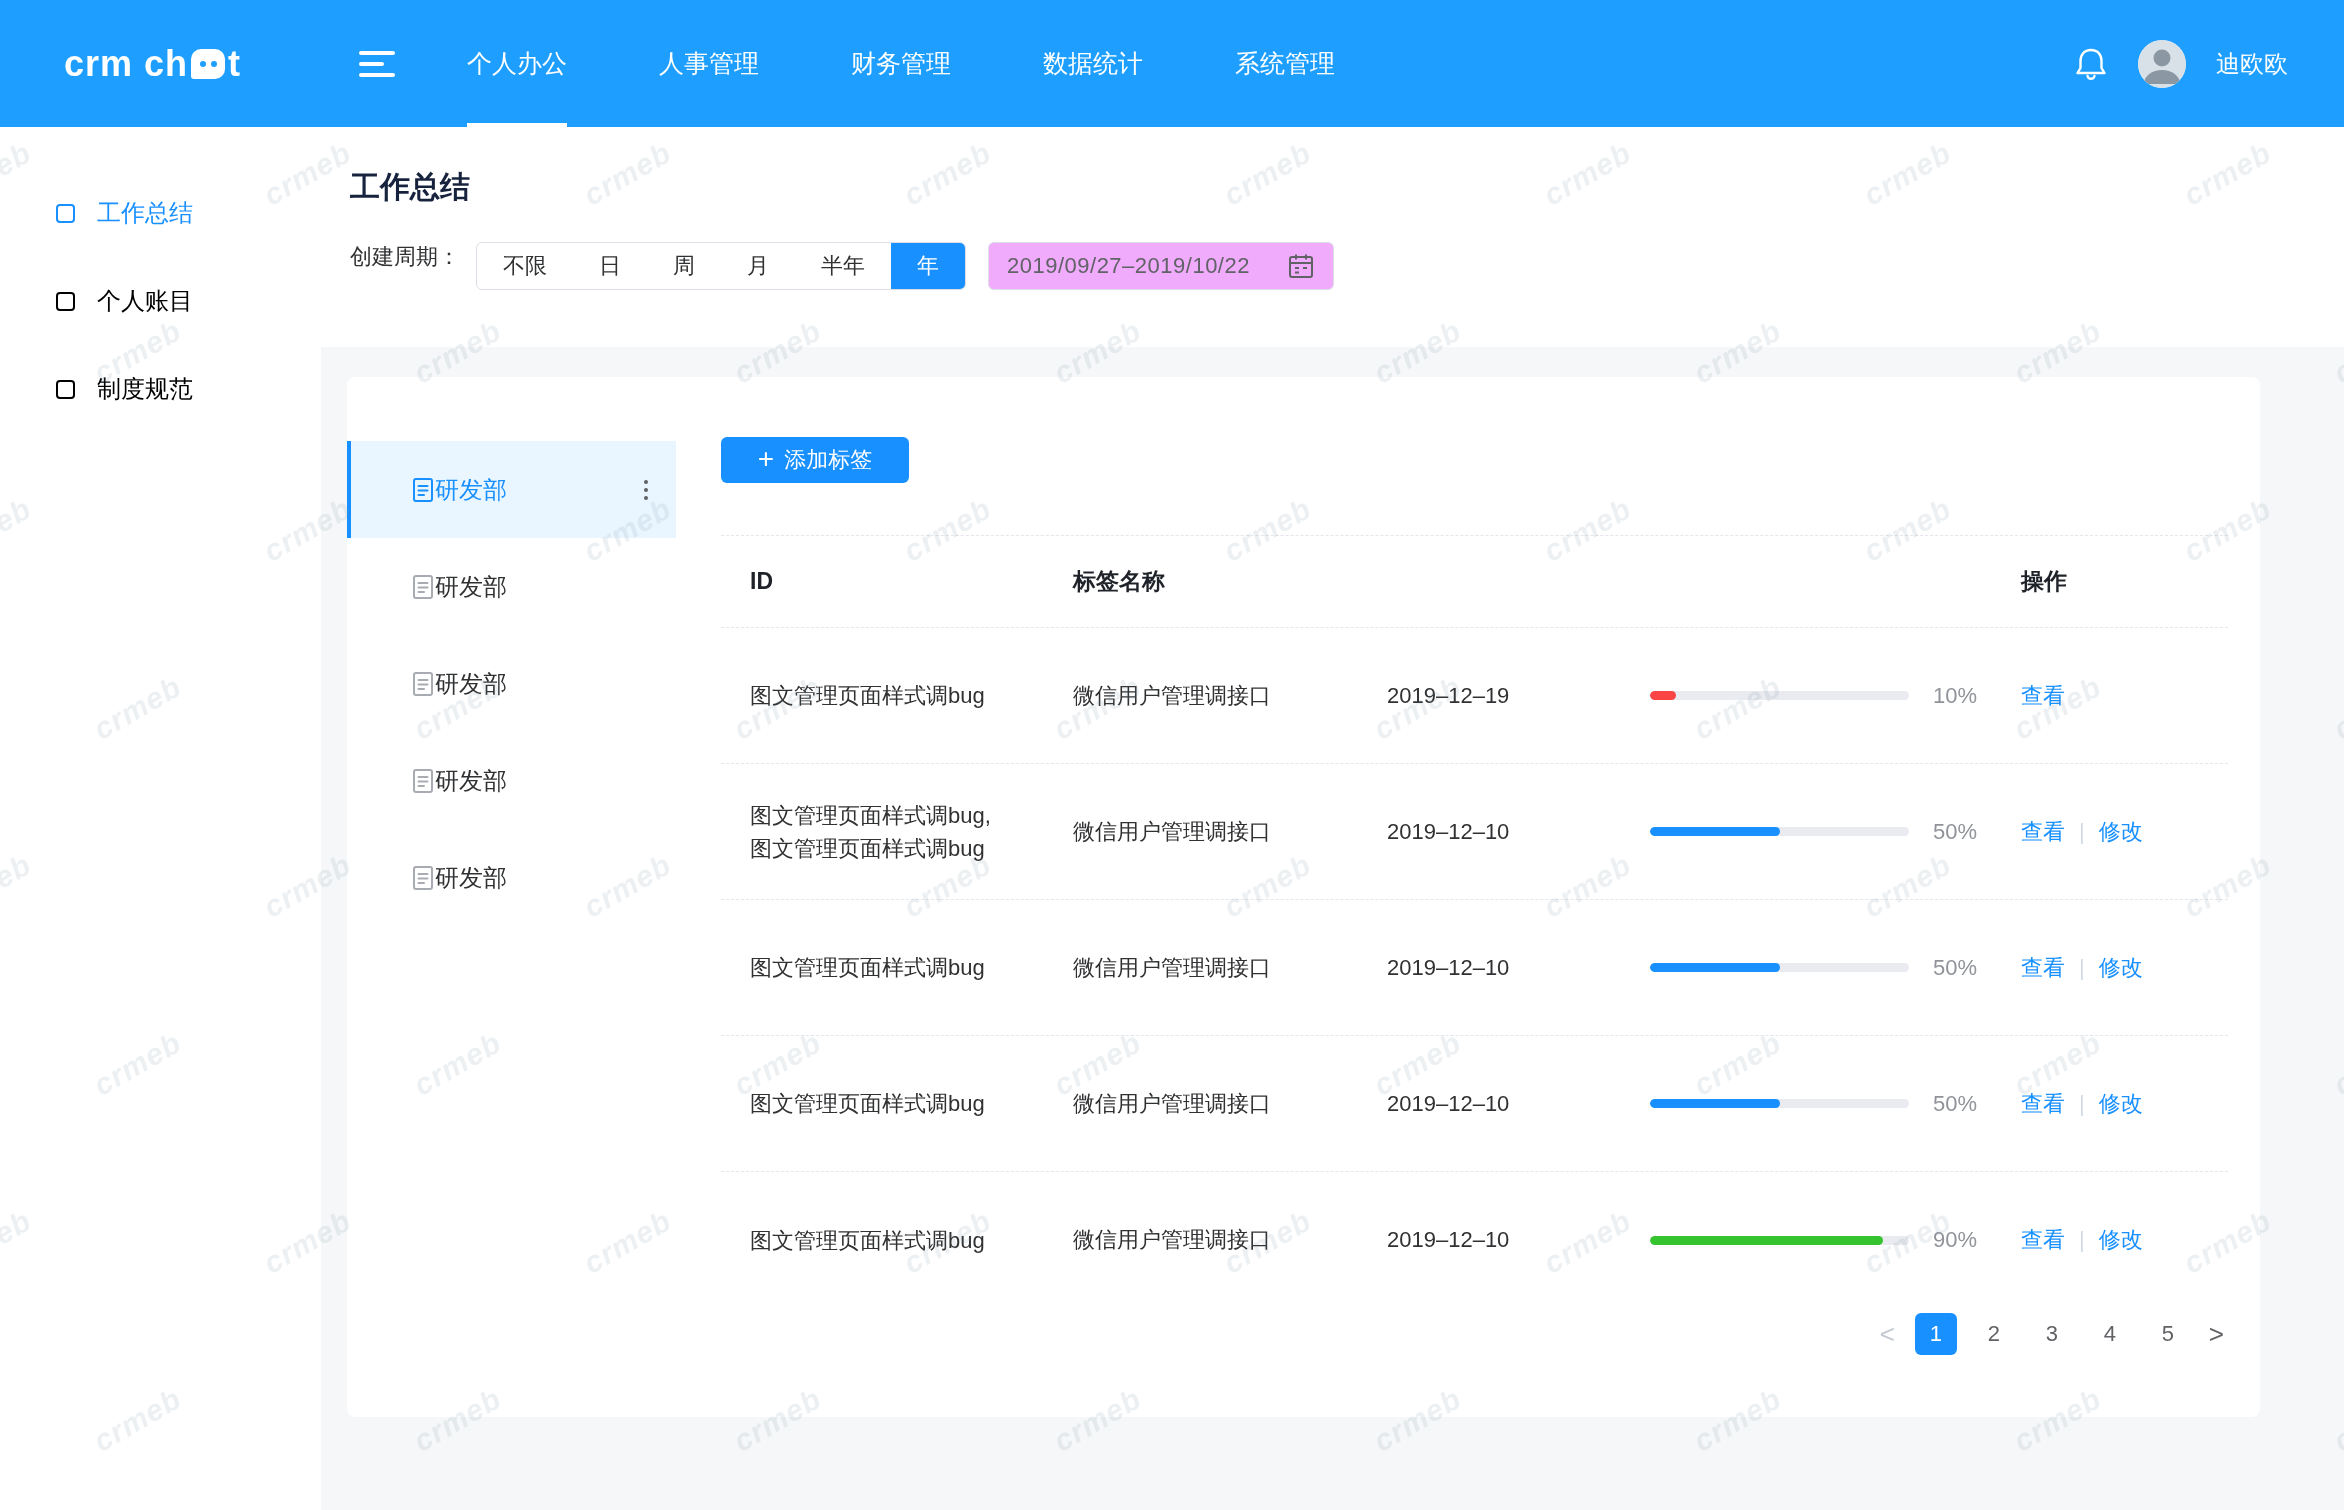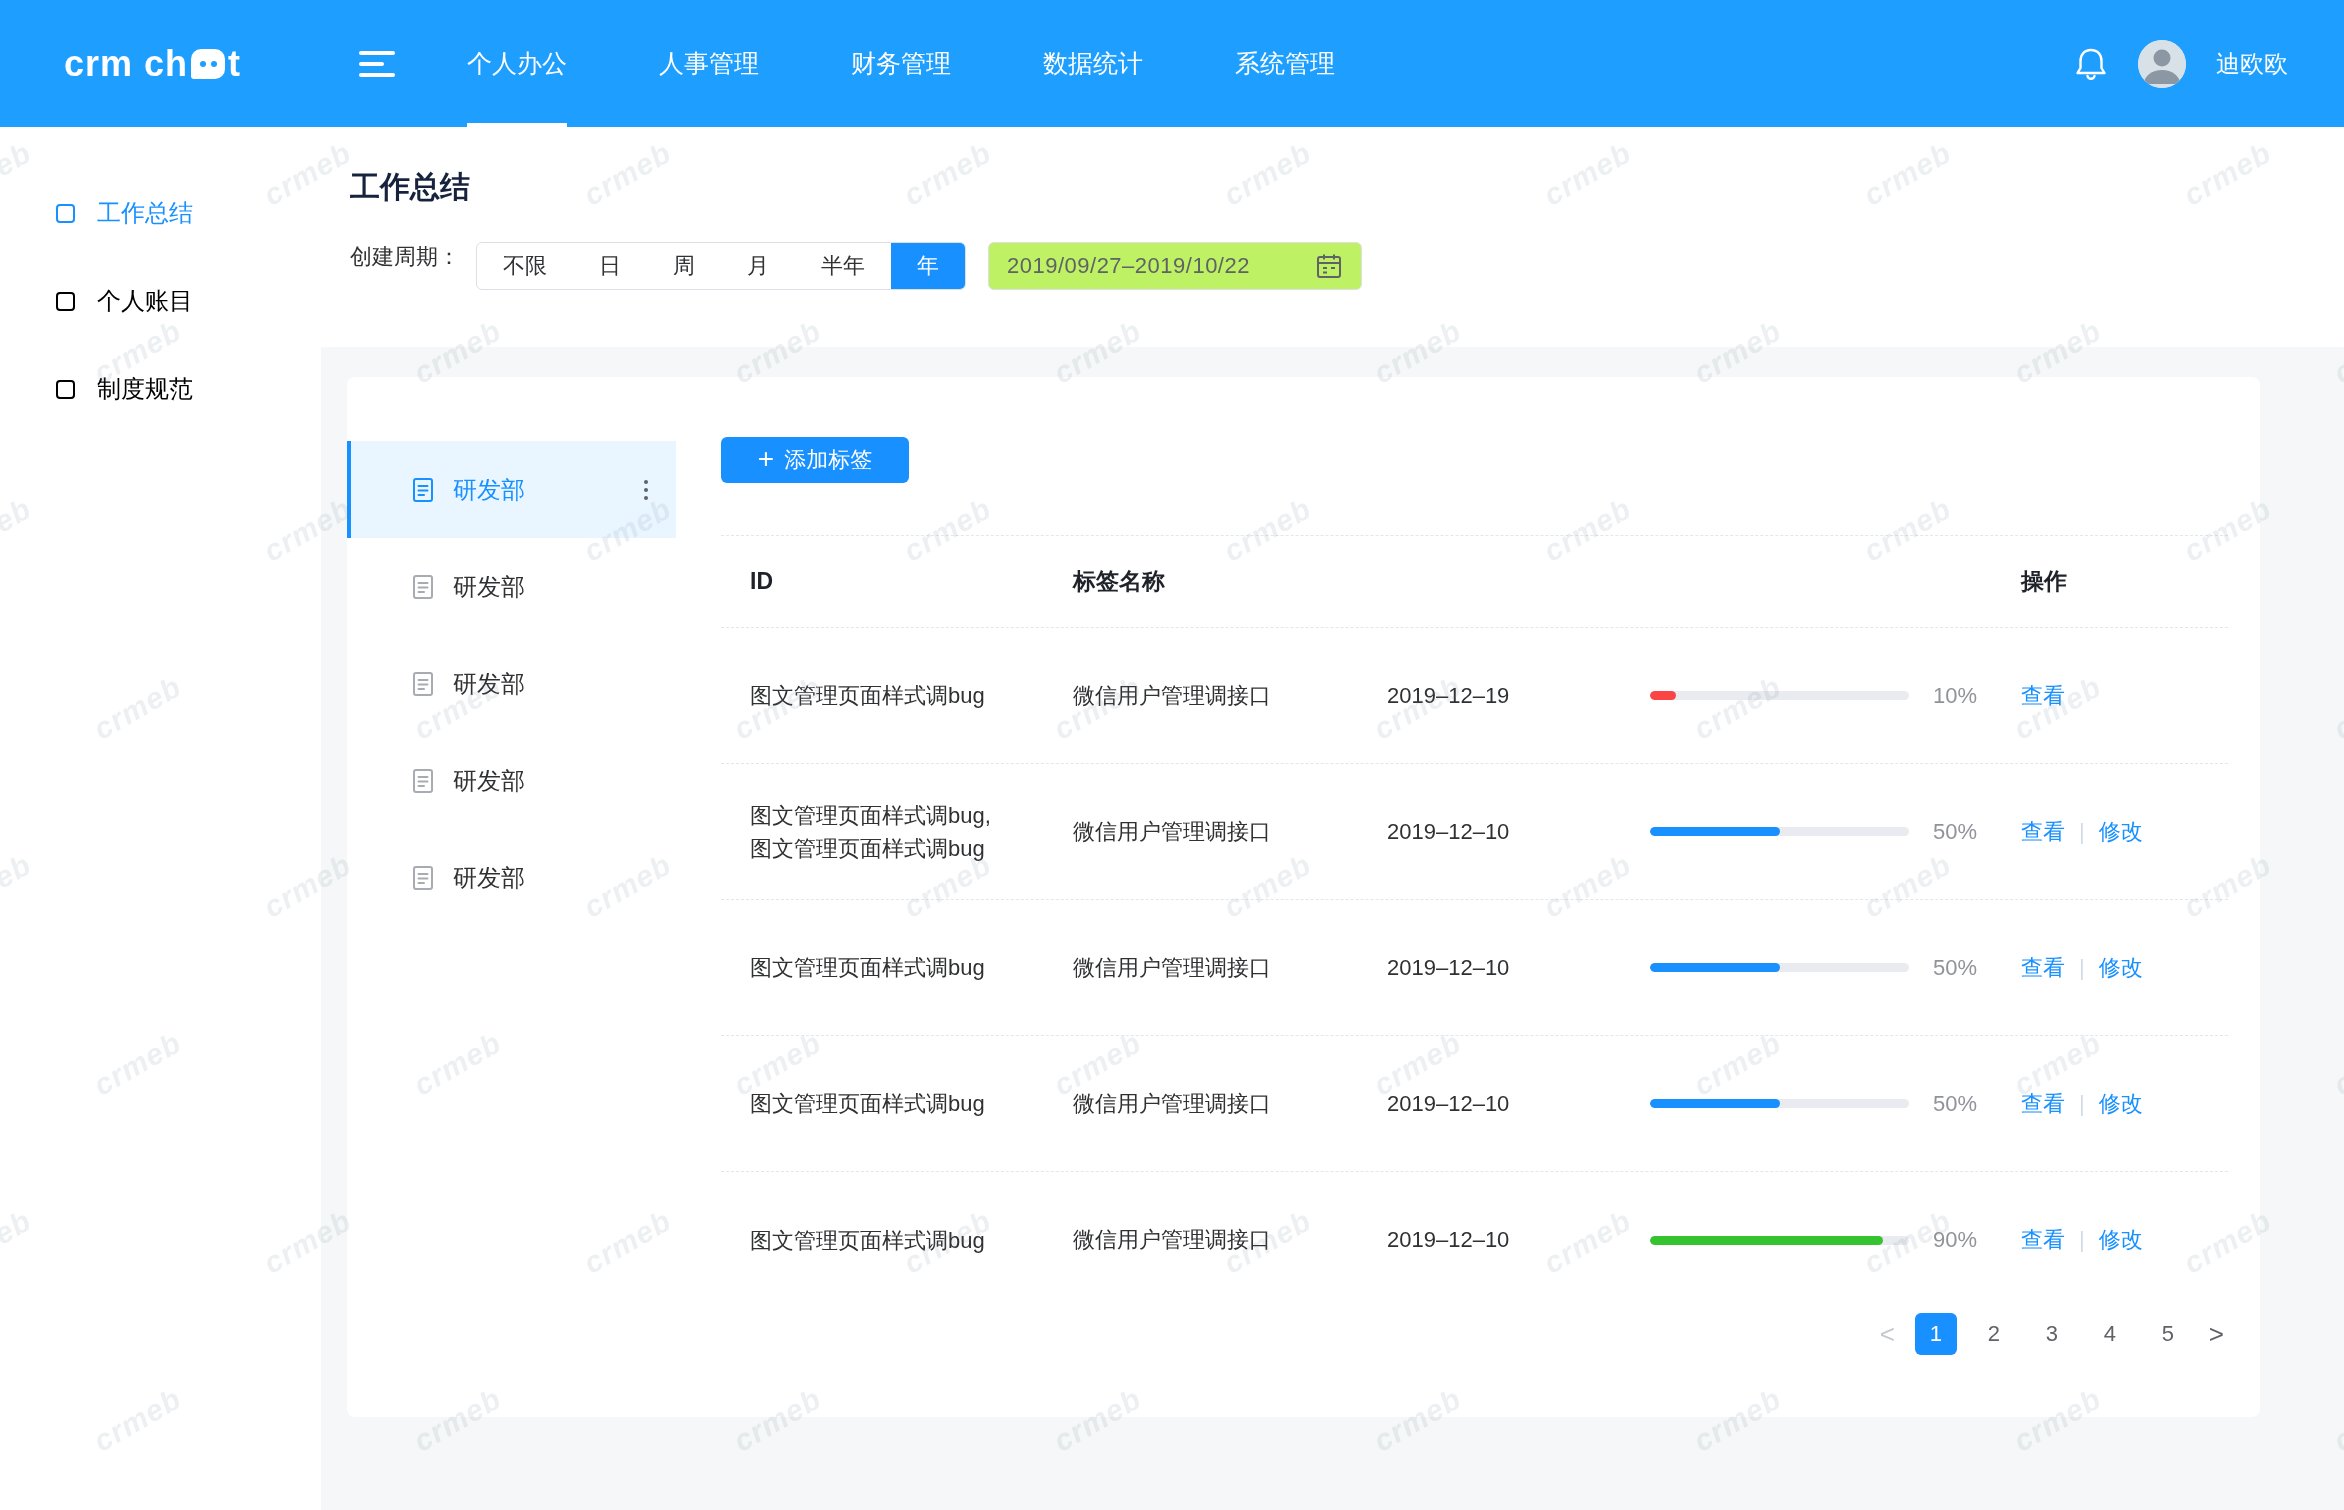--- a/index.html
+++ b/index.html
@@ -31,29 +31,29 @@
 
   
   .main { position:absolute; top:127px; left:321px; right:0; bottom:0; background:#f5f7f9; }
   .main-top { height:220px; background:#fff; padding-left:29px; }
   .page-title { font-size:30px; font-weight:600; color:#17233d; padding-top:40px; }
   .filter-row { margin-top:34px; display:flex; }
   .filter-label { font-size:22px; color:#303133; margin-right:16px; }
   .seg { display:inline-flex; border:1px solid #dcdfe6; border-radius:6px; overflow:hidden; height:48px; }
   .seg-item { padding:0 26px; line-height:46px; font-size:22px; color:#303133; cursor:pointer; white-space:nowrap; }
   .seg-item.active { background:#1890ff; color:#fff; }
-  .date-box { margin-left:22px; width:374px; height:48px; border:1px solid #dcdfe6; border-radius:6px; display:flex; align-items:center; padding:0 18px; cursor:pointer; background:#bef264; }
+  .date-box { margin-left:22px; width:346px; height:48px; border:1px solid #dcdfe6; border-radius:6px; display:flex; align-items:center; padding:0 18px; cursor:pointer; background:#f0abfc; }
   .date-text { flex:1; font-size:22px; color:#606266; letter-spacing:0.5px; }
   .cal-icon { width:28px; height:28px; flex:none; }
 
   
   .card { position:relative; margin:30px 84px 0 26px; height:1040px; background:#fff; border-radius:8px; }
 
   .group-list { position:absolute; left:0; top:64px; width:329px; }
-  .group-item { position:relative; height:97px; display:flex; align-items:center; gap:18px; padding-left:64px; font-size:24px; color:#303133; cursor:pointer; }
+  .group-item { position:relative; height:97px; display:flex; align-items:center; padding-left:64px; font-size:24px; color:#303133; cursor:pointer; }
   .group-item.active { background:#e9f6ff; color:#1890ff; border-left:4px solid #1890ff; padding-left:60px; }
   .doc-icon { width:24px; height:26px; flex:none; color:#a8abb2; }
   .group-item.active .doc-icon { color:#1890ff; }
   .dots { position:absolute; right:22px; top:50%; transform:translateY(-50%); display:flex; flex-direction:column; gap:4px; padding:6px; cursor:pointer; }
   .dots i { width:4px; height:4px; border-radius:50%; background:#5f6368; }
 
   .work-area { position:absolute; left:374px; right:32px; top:60px; bottom:0; }
   .add-btn { display:inline-flex; align-items:center; justify-content:center; gap:10px; width:188px; height:46px; background:#1890ff; color:#fff; border:none; border-radius:6px; font-size:22px; cursor:pointer; font-family:inherit; }
   .plus { font-size:28px; line-height:1; font-weight:300; margin-top:-3px; }
 

